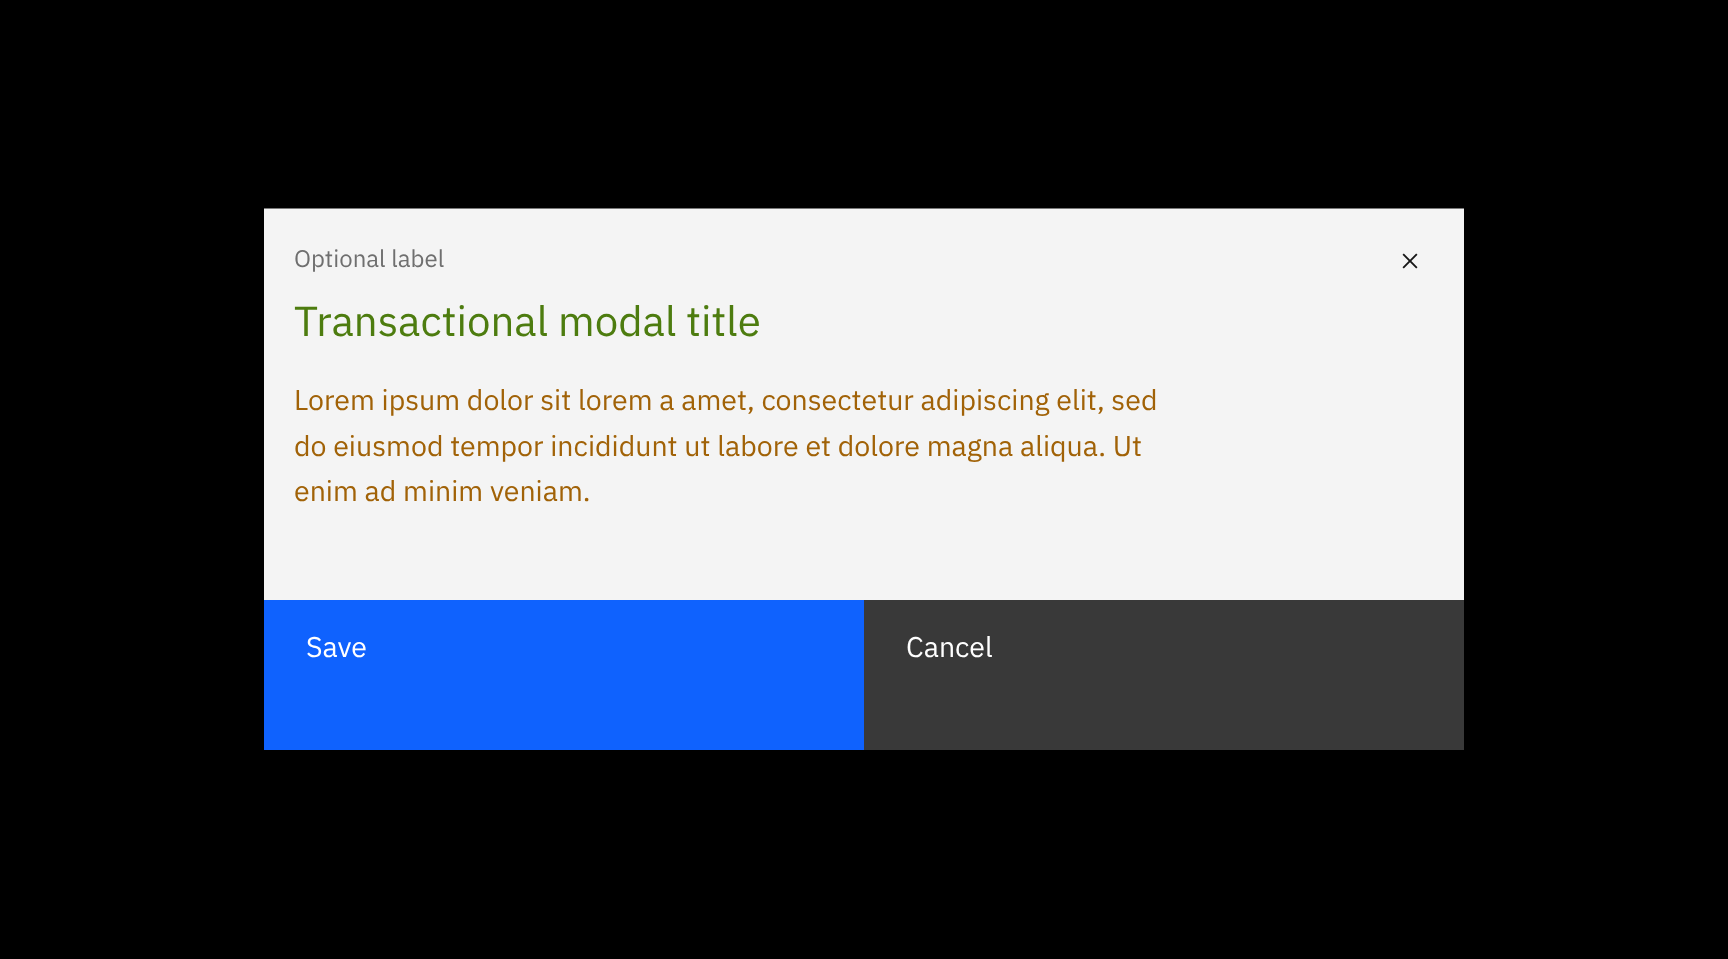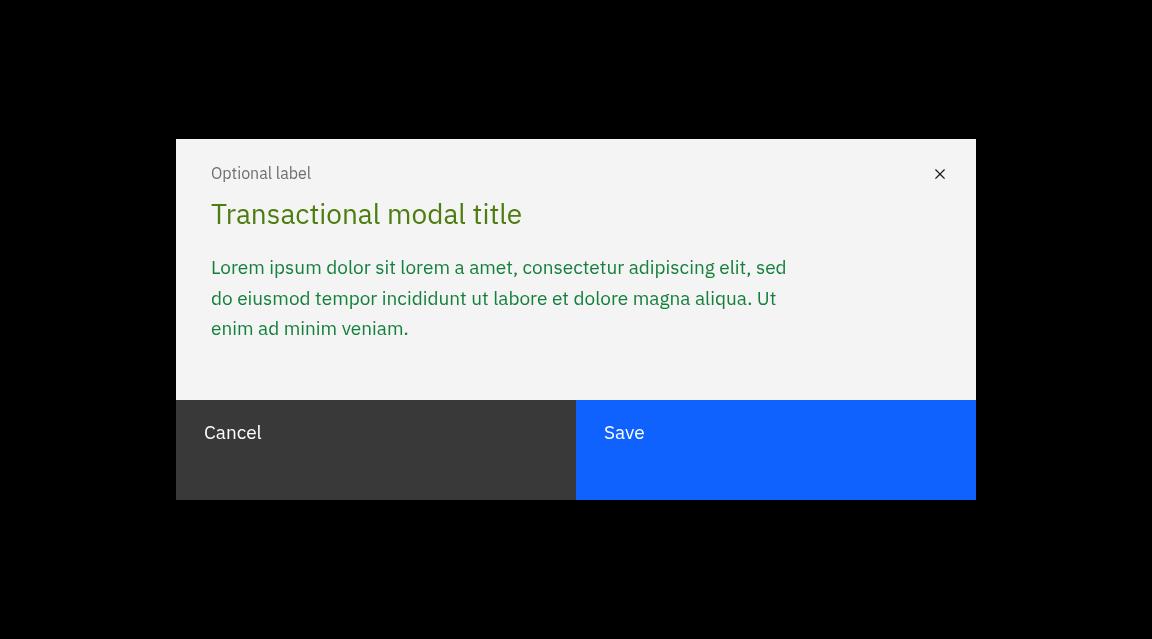--- a/index.html
+++ b/index.html
@@ -17,38 +17,38 @@
       justify-content: center;
     }
     .modal {
       width: 800px;
       background: #f4f4f4;
       display: flex;
       flex-direction: column;
       position: relative;
     }
     .modal-content {
-      padding: 24px 28px 56px 35px;
+      padding: 24px 28px 56px 20px;
     }
     .optional-label {
       font-size: 16px;
       color: #6f6f6f;
       margin-bottom: 12px;
       font-weight: 400;
     }
     .modal-title {
       font-size: 28px;
       color: #4d7c0f;
       font-weight: 400;
       margin-bottom: 20px;
       letter-spacing: 0;
     }
     .modal-body {
       font-size: 19px;
-      color: #15803d;
+      color: #a16207;
       line-height: 1.6;
       font-weight: 400;
       max-width: 590px;
     }
     .close-button {
       position: absolute;
       top: 16px;
       right: 16px;
       width: 40px;
       height: 40px;
@@ -97,16 +97,16 @@
         <polygon points="24 9.4 22.6 8 16 14.6 9.4 8 8 9.4 14.6 16 8 22.6 9.4 24 16 17.4 22.6 24 24 22.6 17.4 16 24 9.4"></polygon>
       </svg>
     </span>
   </button>
   <div class="modal-content">
     <p class="optional-label">Optional label</p>
     <h2 class="modal-title">Transactional modal title</h2>
     <p class="modal-body">Lorem ipsum dolor sit lorem a amet, consectetur adipiscing elit, sed do eiusmod tempor incididunt ut labore et dolore magna aliqua. Ut enim ad minim veniam.</p>
   </div>
   <div class="modal-footer">
+    <button class="button button-primary">Save</button>
     <button class="button button-secondary">Cancel</button>
-    <button class="button button-primary">Save</button>
   </div>
 </div>
 
 </body></html>

